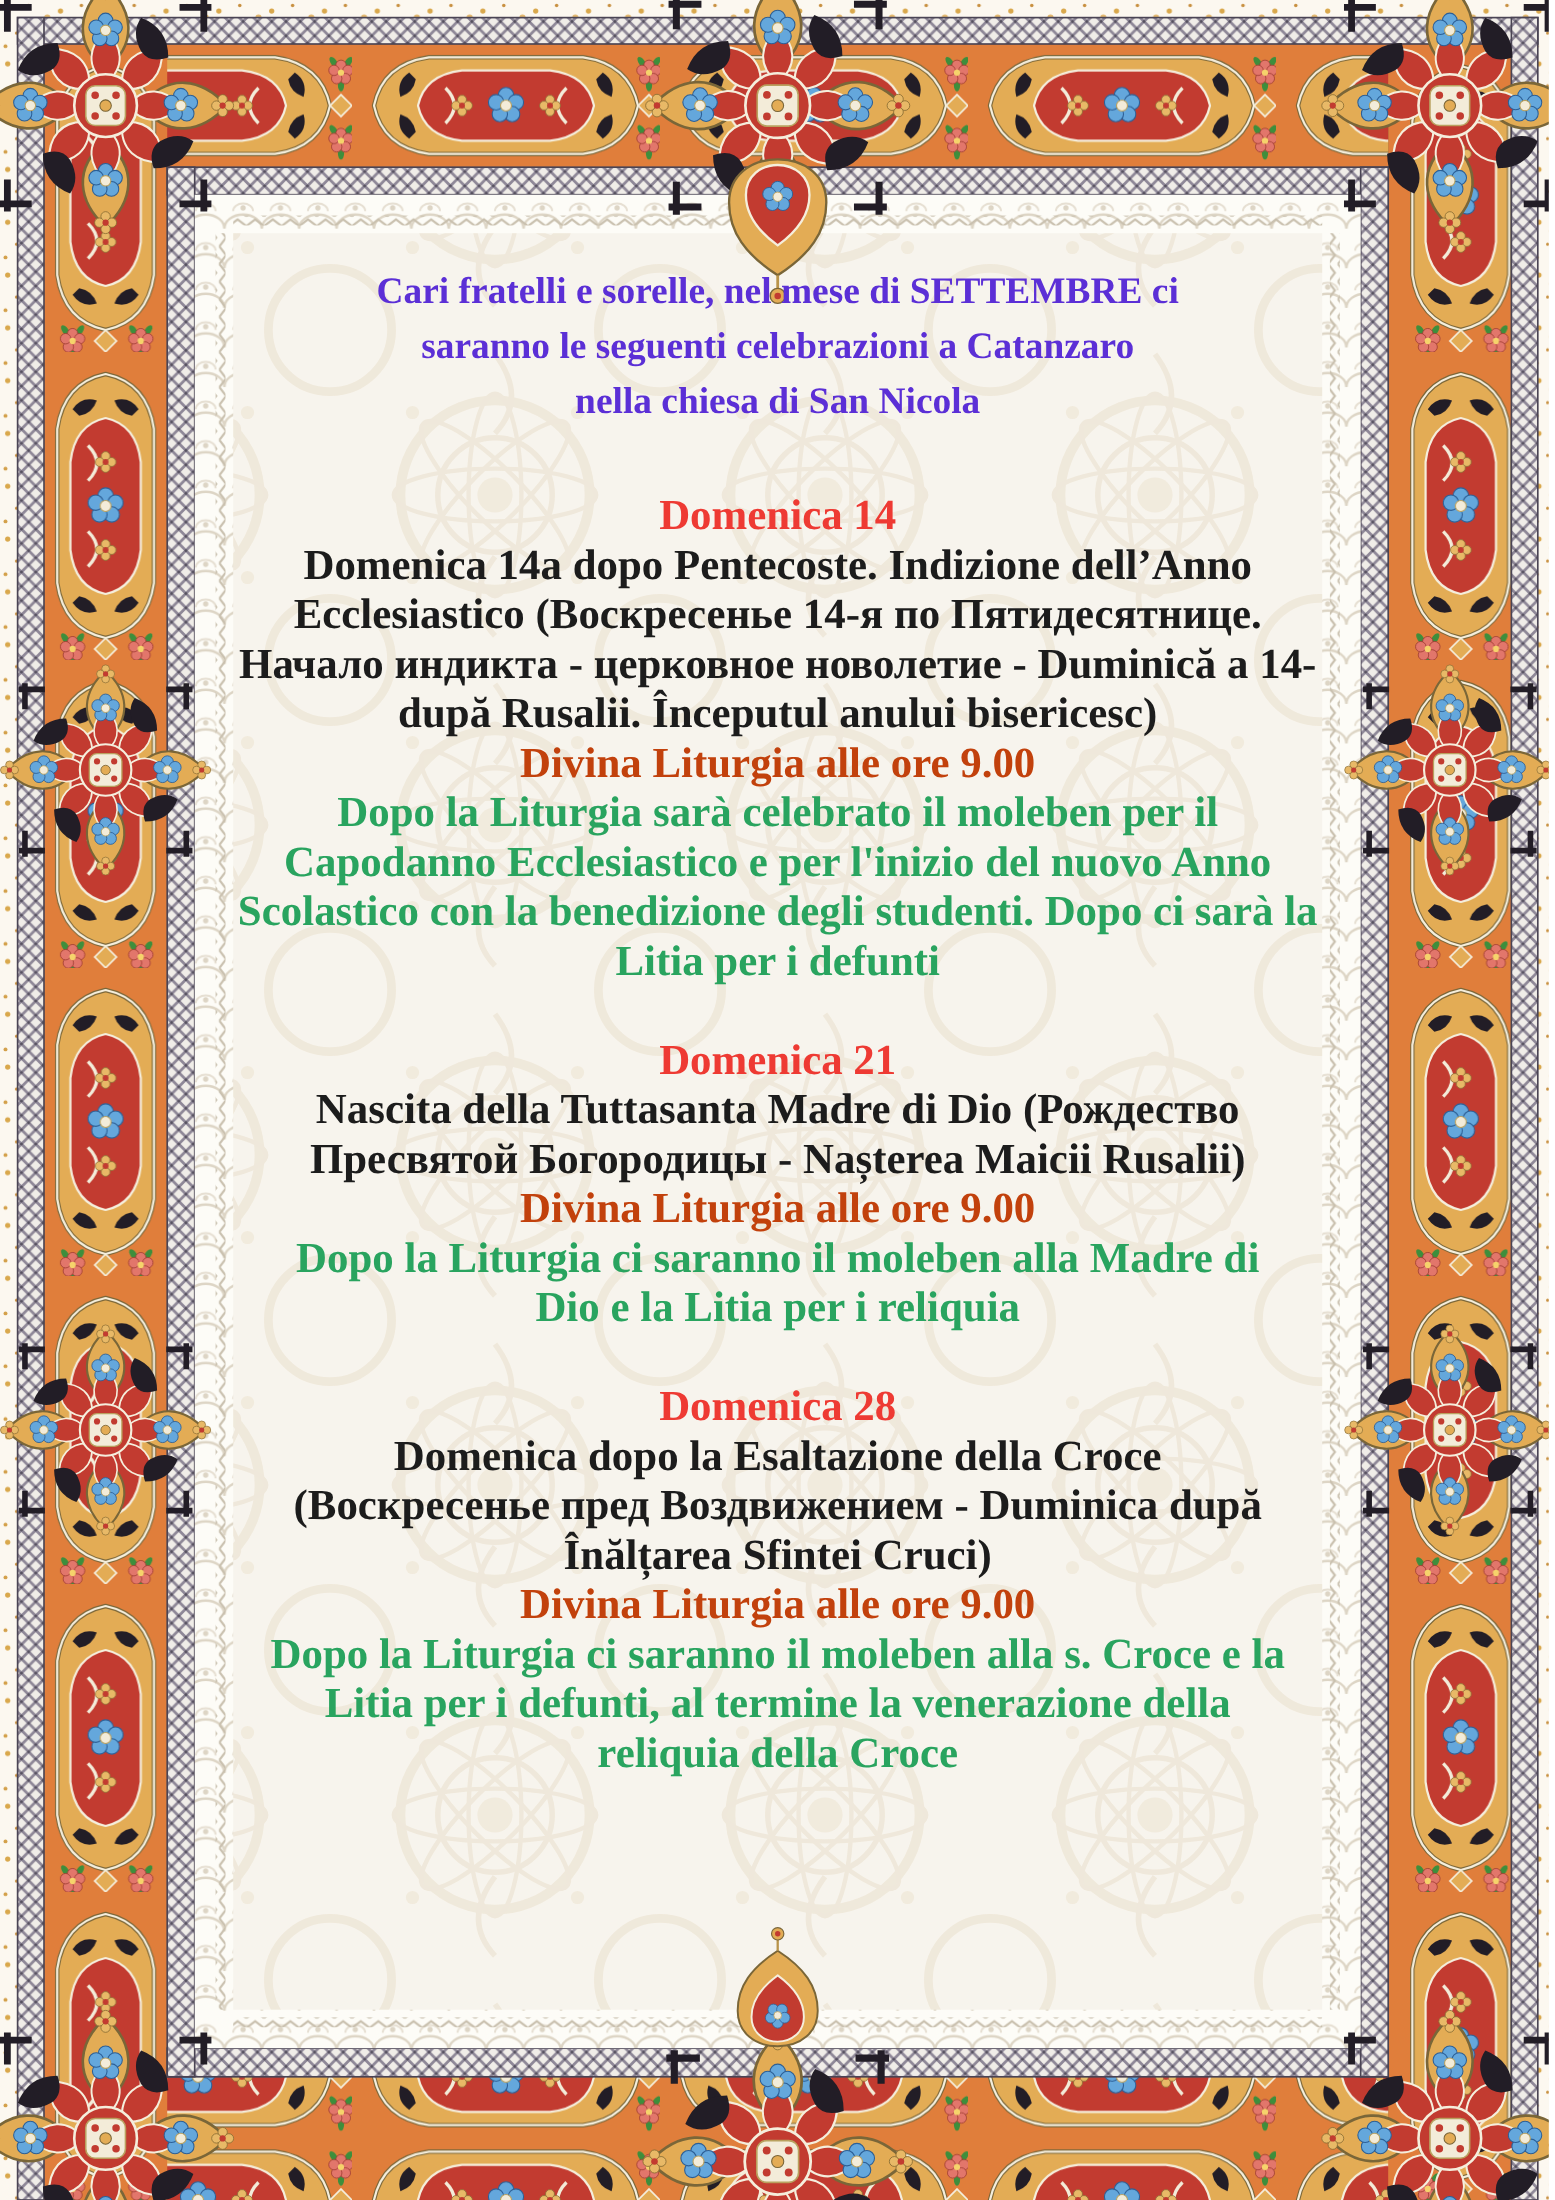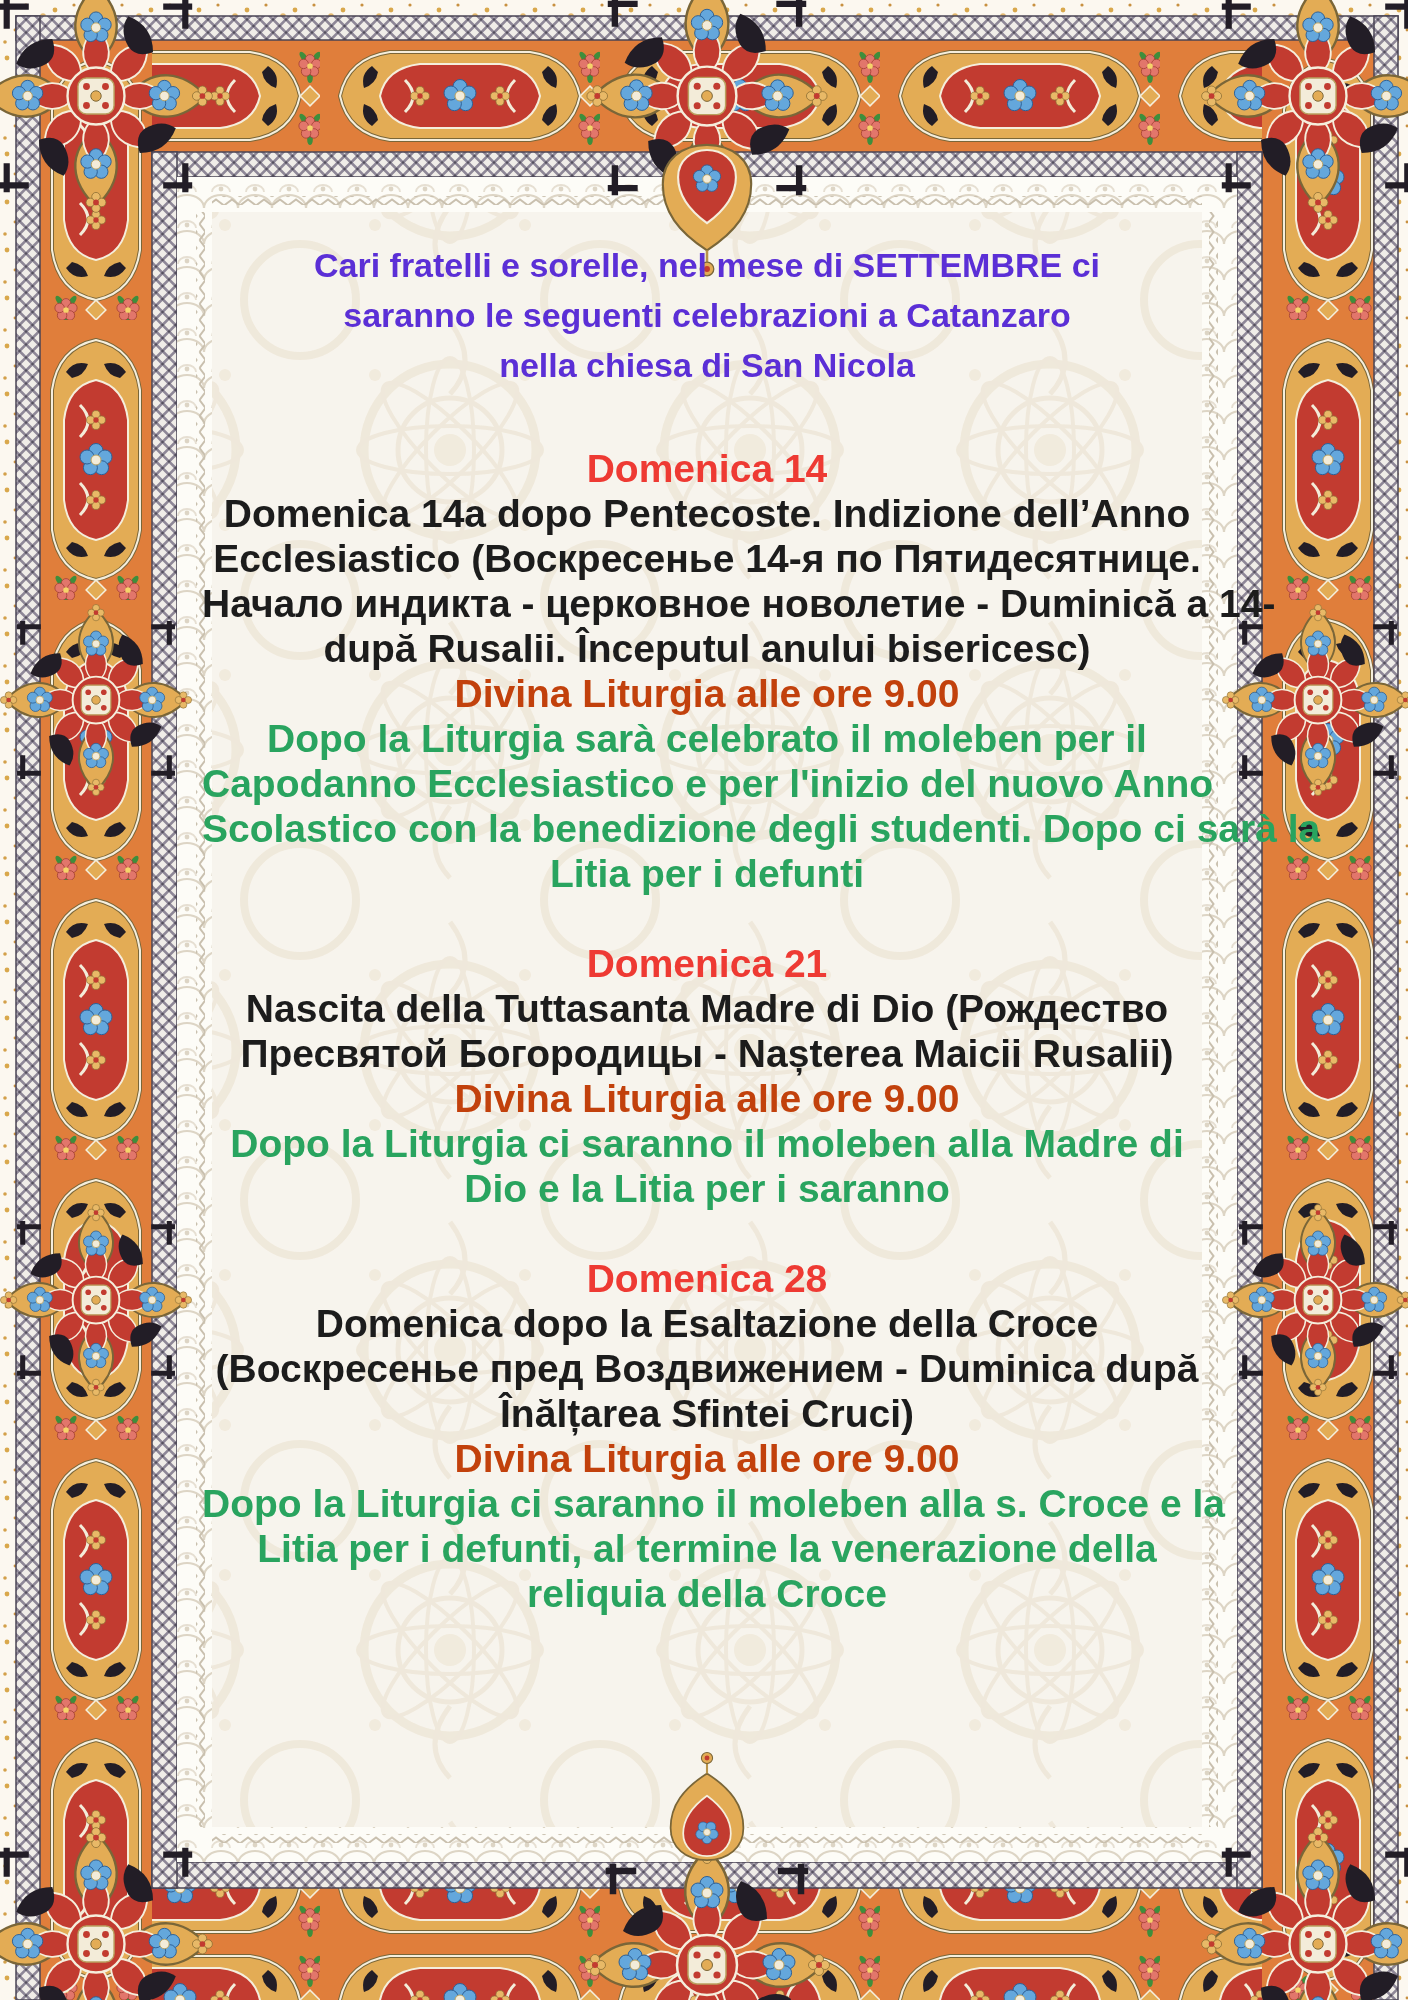--- a/index.html
+++ b/index.html
@@ -1,21 +1,21 @@
 <!DOCTYPE html>
 <html><head>
 <meta charset="utf-8">
 <style>
   html,body{margin:0;padding:0;background:#ffffff;}
   .page{
     position:relative;
     width:1408px;height:2000px;
     overflow:hidden;
     background:#f8f5ee;
-    font-family:Liberation Sans, sans-serif;
+    font-family:Liberation Serif, serif;
   }
   .frame{position:absolute;inset:0;z-index:1;}
   .content{
     position:absolute;
     left:202px;top:240px;width:1010px;
     z-index:2;
     text-align:center;
     font-weight:bold;
   }
   .title{margin:0 0 56px 0;padding:0;font-size:34px;line-height:50px;color:#5b2fd6;}
@@ -276,21 +276,21 @@
       <span class="line note">Scolastico con la benedizione degli studenti. Dopo ci sarà la</span>
       <span class="line note">Litia per i defunti</span>
     </section>
 
     <section class="section">
       <span class="line heading">Domenica 21</span>
       <span class="line desc">Nascita della Tuttasanta Madre di Dio (Рождество</span>
       <span class="line desc">Пресвятой Богородицы - Nașterea Maicii Rusalii)</span>
       <span class="line liturgy">Divina Liturgia alle ore 9.00</span>
       <span class="line note">Dopo la Liturgia ci saranno il moleben alla Madre di</span>
-      <span class="line note">Dio e la Litia per i saranno</span>
+      <span class="line note">Dio e la Litia per i reliquia</span>
     </section>
 
     <section class="section">
       <span class="line heading">Domenica 28</span>
       <span class="line desc">Domenica dopo la Esaltazione della Croce</span>
       <span class="line desc">(Воскресенье пред Воздвижением - Duminica după</span>
       <span class="line desc">Înălțarea Sfintei Cruci)</span>
       <span class="line liturgy">Divina Liturgia alle ore 9.00</span>
       <span class="line note">Dopo la Liturgia ci saranno il moleben alla s. Croce e la</span>
       <span class="line note">Litia per i defunti, al termine la venerazione della</span>

